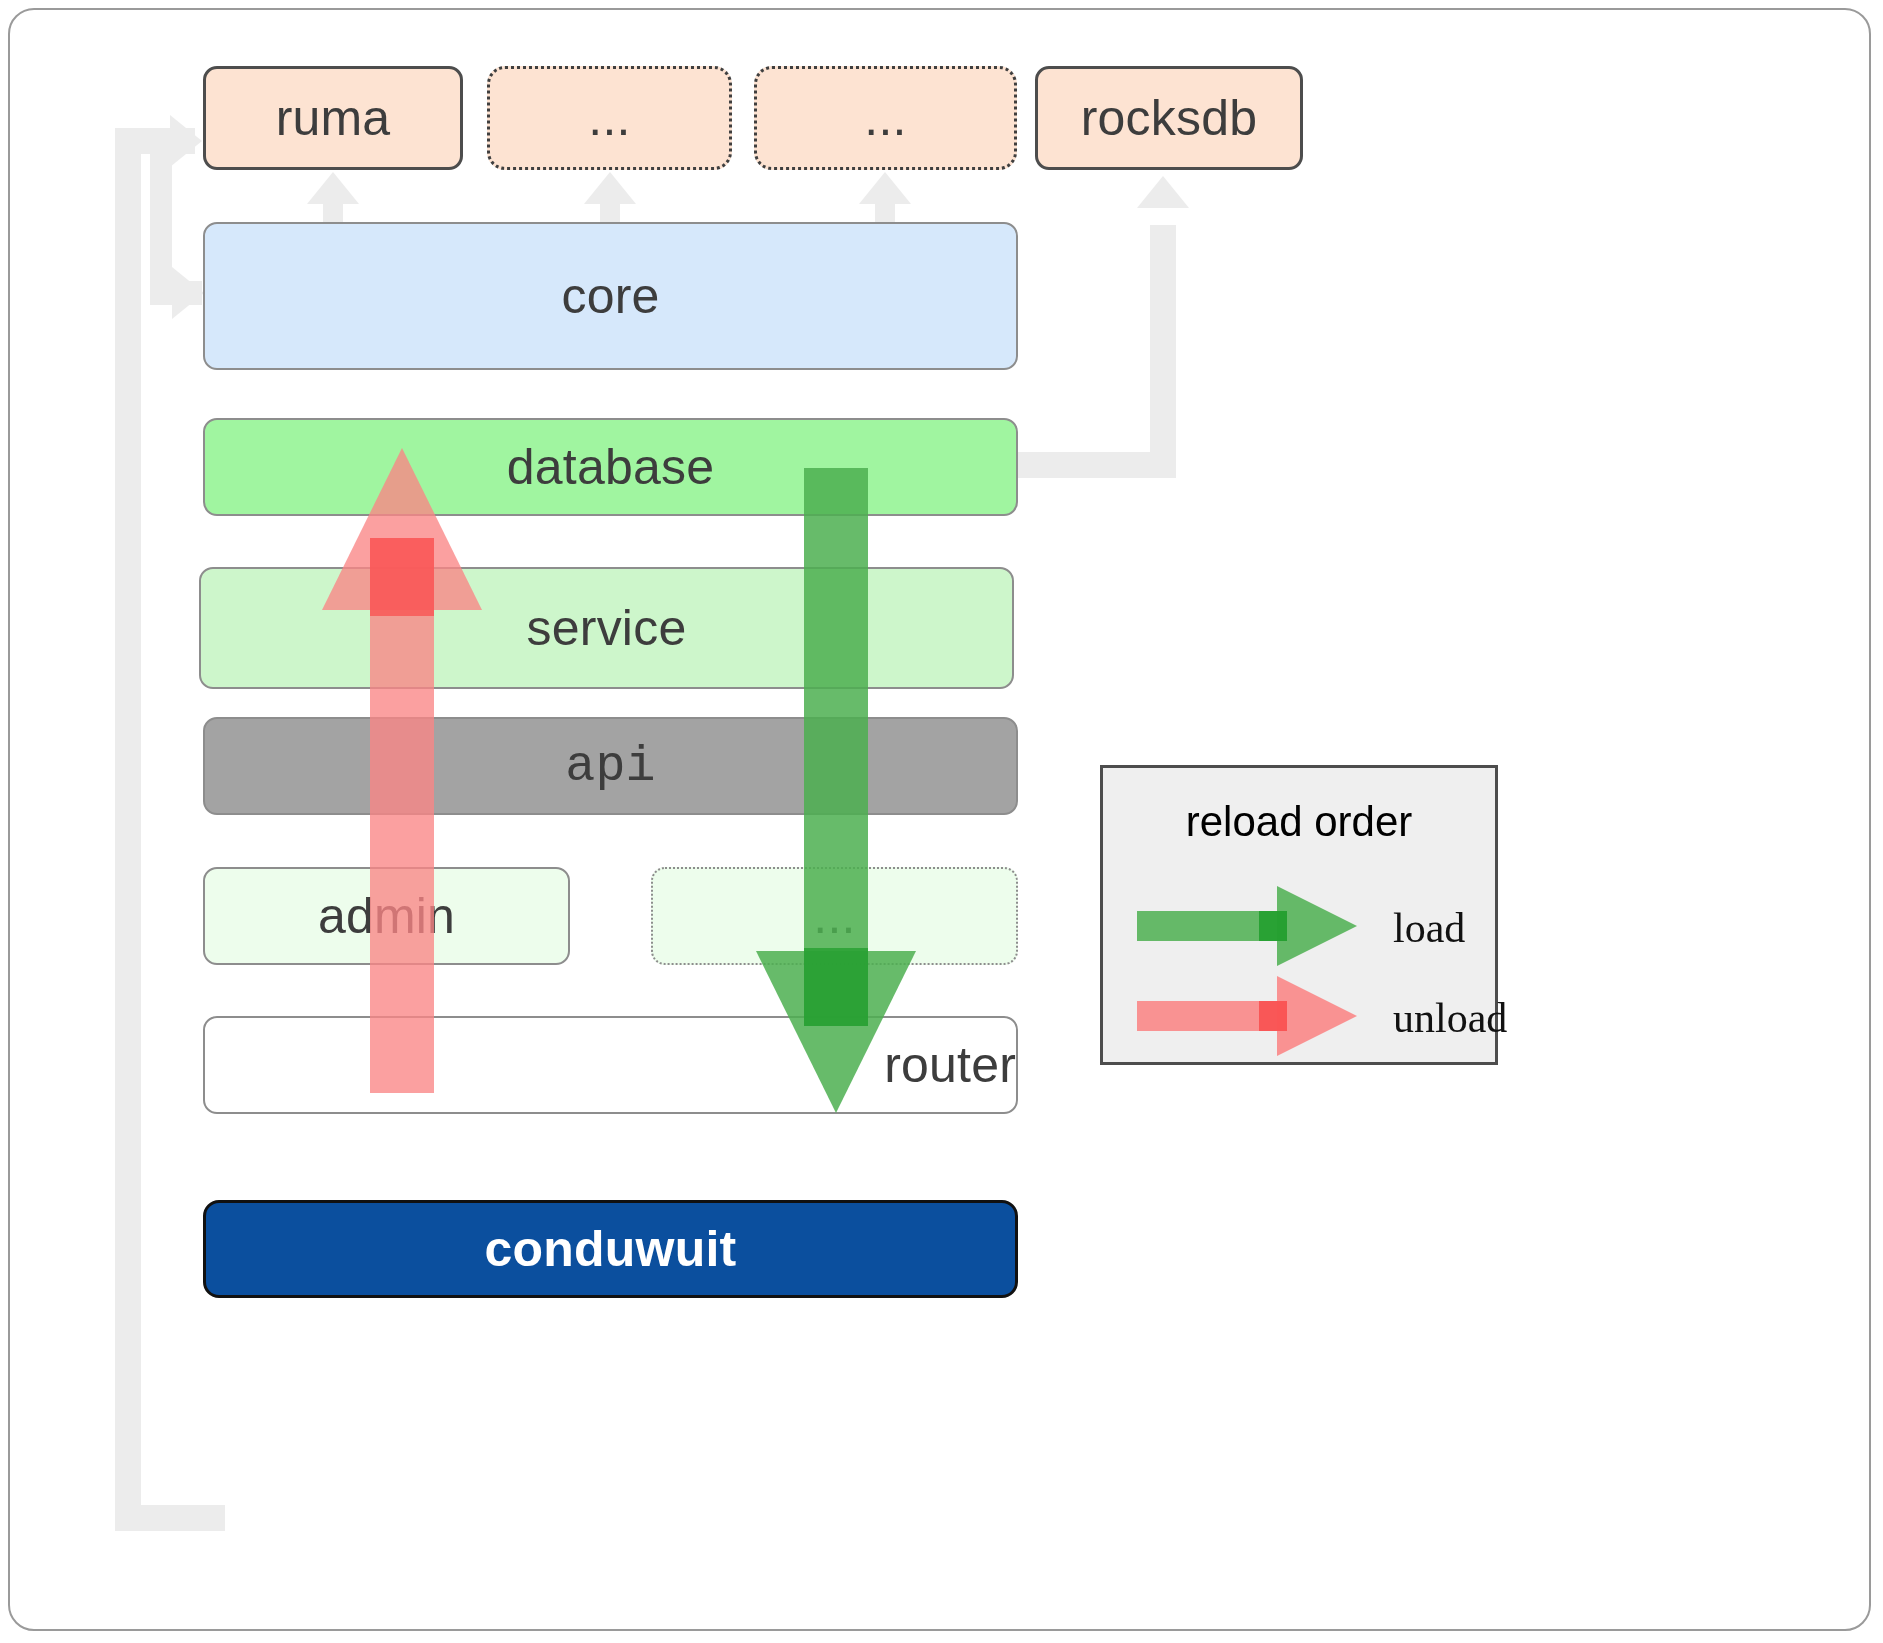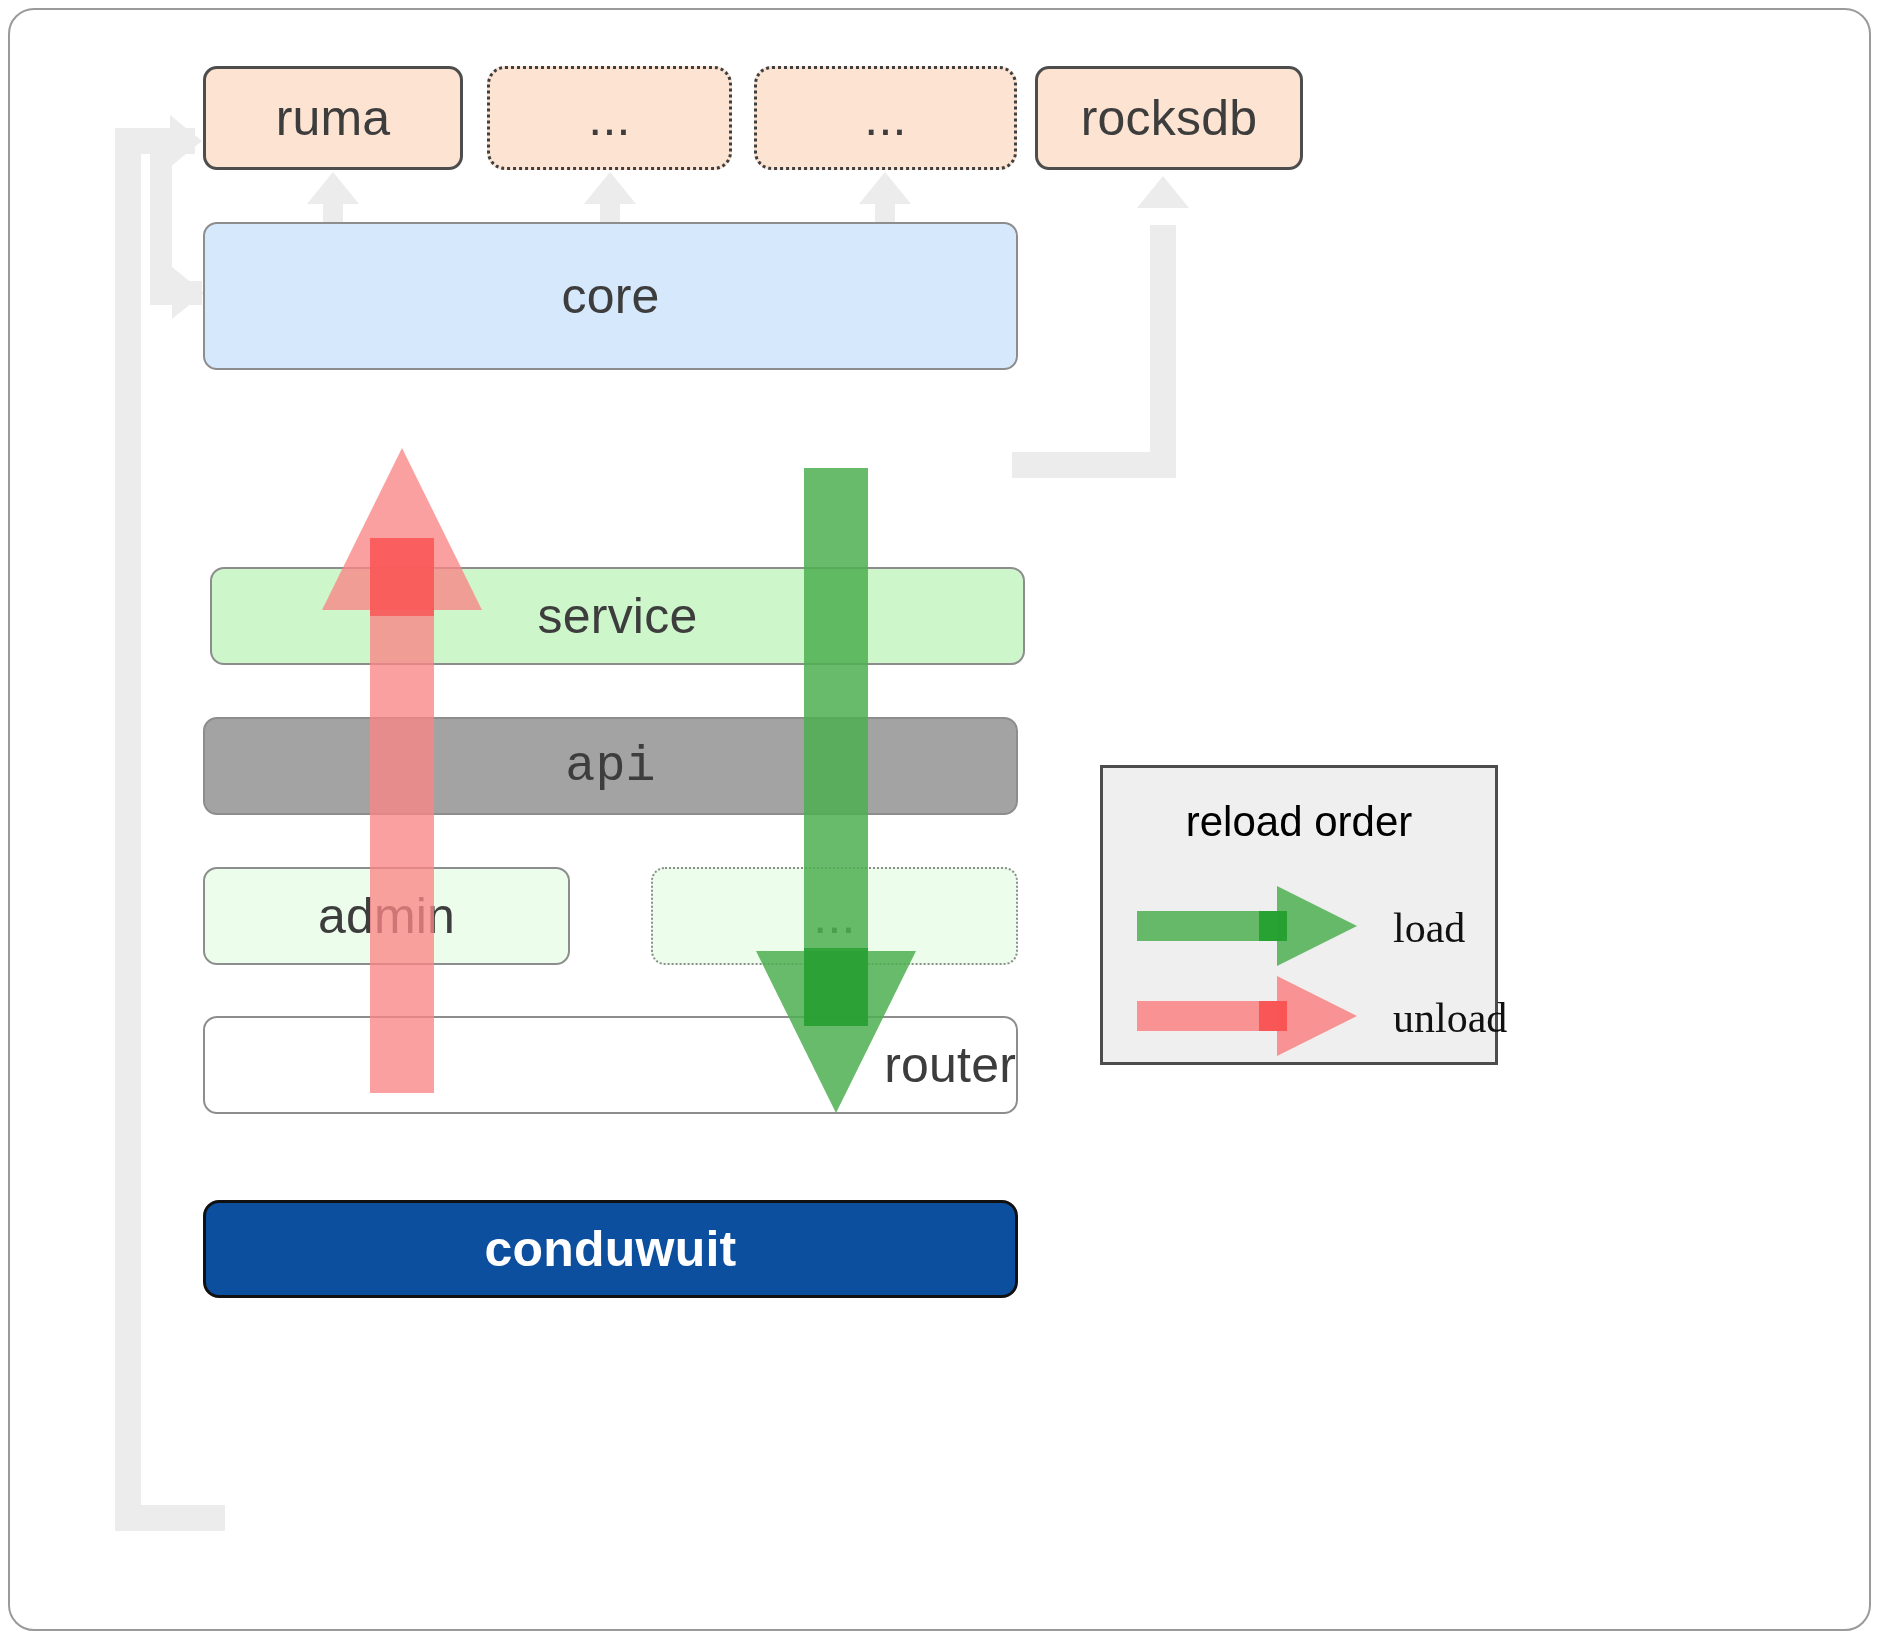--- a/index.html
+++ b/index.html
@@ -121,22 +121,25 @@
     <span>...</span>
   </div>
   <div class="node orange" style="left:1035px;top:66px;width:268px;height:104px;">
     <span>rocksdb</span>
   </div>
 
   <div class="node blue" style="left:203px;top:222px;width:815px;height:148px;">
     <span>core</span>
   </div>
 
-
-  <div class="node green2" style="left:210px;top:567px;width:815px;height:98px;">
+  <div class="node green1" style="left:203px;top:418px;width:815px;height:98px;">
+    <span>database</span>
+  </div>
+
+  <div class="node green2" style="left:199px;top:567px;width:815px;height:122px;">
     <span>service</span>
   </div>
 
   <div class="node green3" style="left:203px;top:717px;width:815px;height:98px;">
     <span>api</span>
   </div>
 
   <div class="node green4" style="left:203px;top:867px;width:367px;height:98px;">
     <span>admin</span>
   </div>

